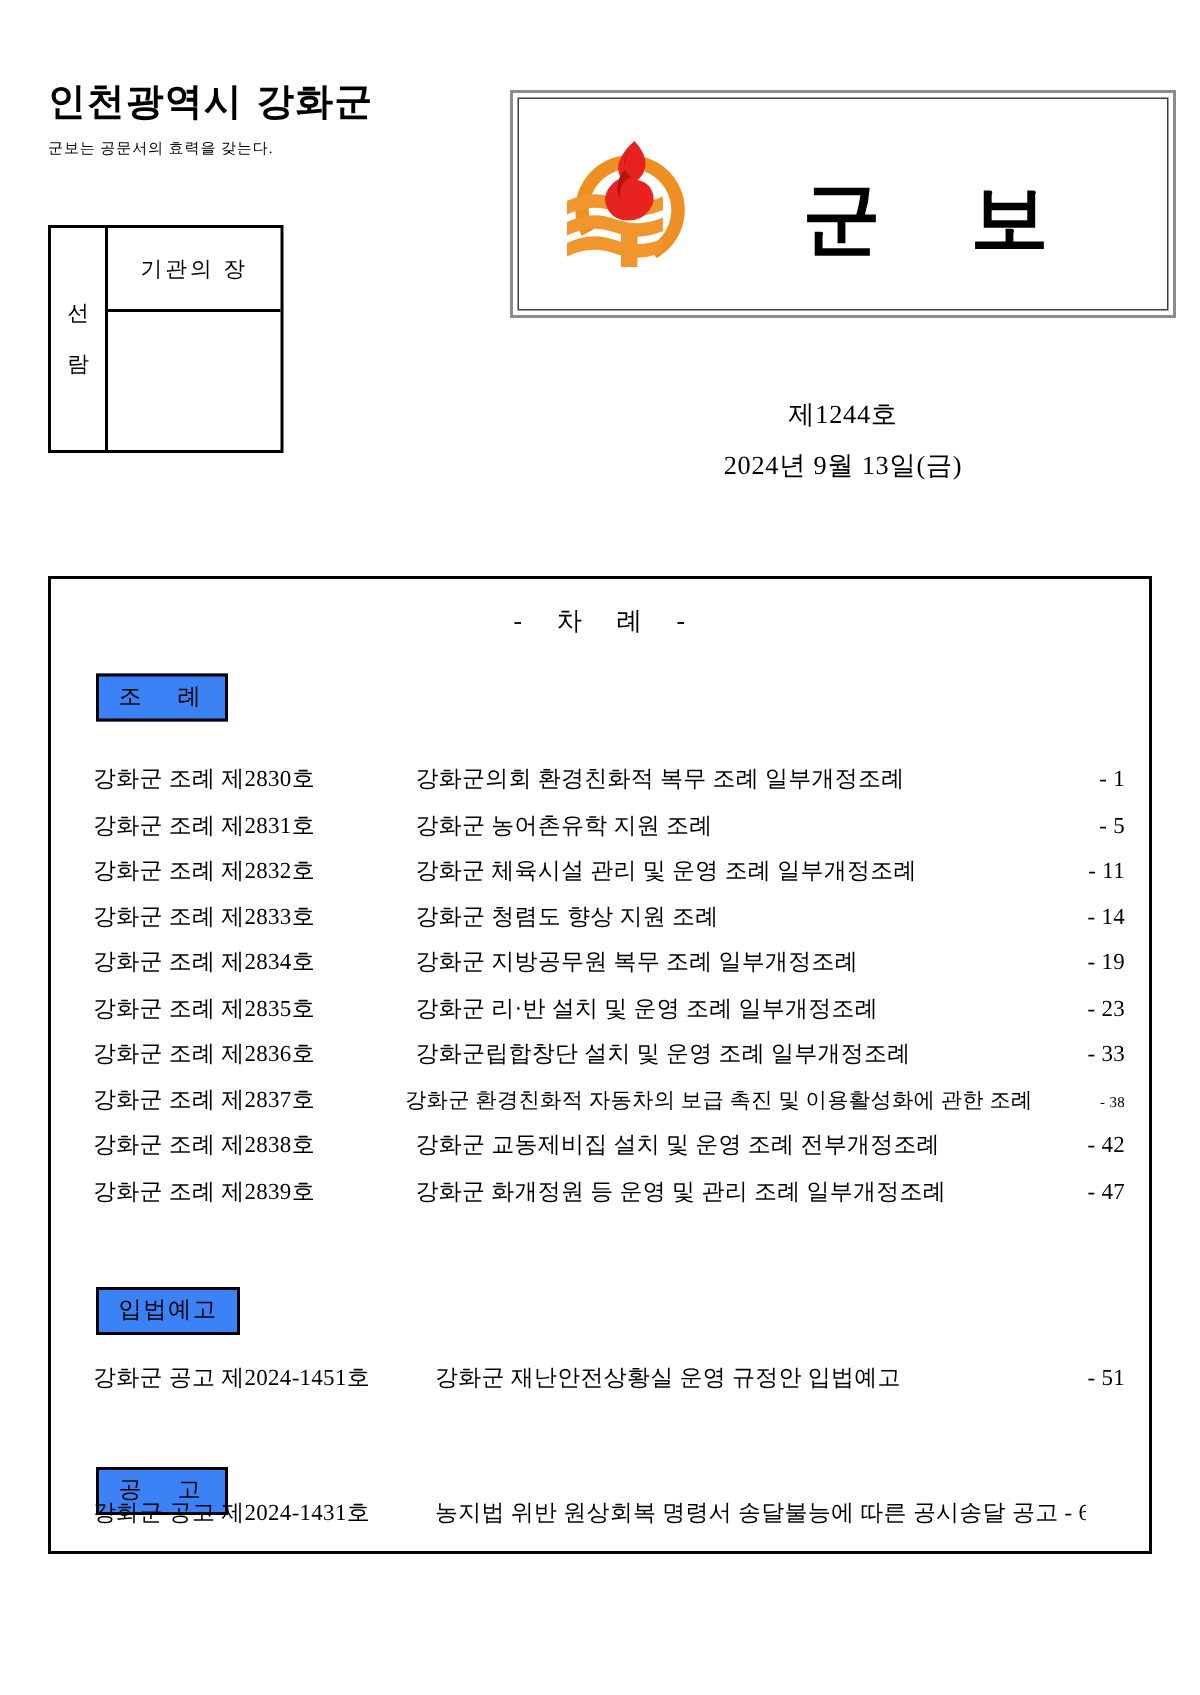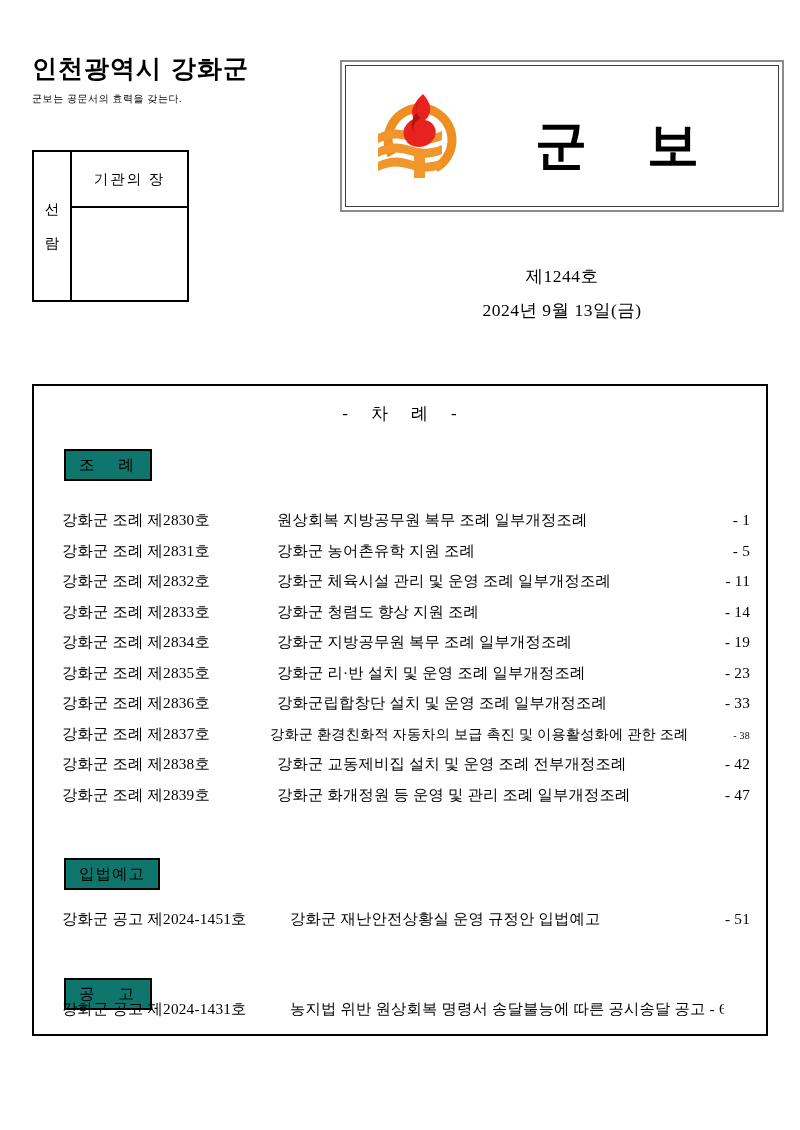--- a/index.html
+++ b/index.html
@@ -174,21 +174,21 @@
   }
 
   .section-tag {
     display: inline-block;
     border: 2px solid #000;
     box-sizing: border-box;
     font-size: 15.5px;
     padding: 5px 13px 6px 13px;
     letter-spacing: 1px;
     line-height: 1.1;
-    background: #0f766e;
+    background: #3b82f6;
   }
   .section-tag.wide-letters {
     letter-spacing: 10px;
     padding-right: 6px;
   }
 
   .tag-ordinance-wrap {
     position: absolute;
     left: 30px;
     top: 63px;
@@ -299,21 +299,21 @@
 
     <div class="toc-heading"><span>-</span><span class="sp"></span><span>차</span><span class="sp"></span><span>례</span><span class="sp"></span><span>-</span></div>
 
     <div class="tag-ordinance-wrap">
       <div class="section-tag wide-letters">조  례</div>
     </div>
 
     <div class="entry-list entries-ordinance">
       <div class="entry">
         <span class="doc-no">강화군 조례 제2830호</span>
-        <span class="doc-title">원상회복 지방공무원 복무 조례 일부개정조례</span>
+        <span class="doc-title">강화군의회 환경친화적 복무 조례 일부개정조례</span>
         <span class="page-no">- 1</span>
       </div>
       <div class="entry">
         <span class="doc-no">강화군 조례 제2831호</span>
         <span class="doc-title">강화군 농어촌유학 지원 조례</span>
         <span class="page-no">- 5</span>
       </div>
       <div class="entry">
         <span class="doc-no">강화군 조례 제2832호</span>
         <span class="doc-title">강화군 체육시설 관리 및 운영 조례 일부개정조례</span>

